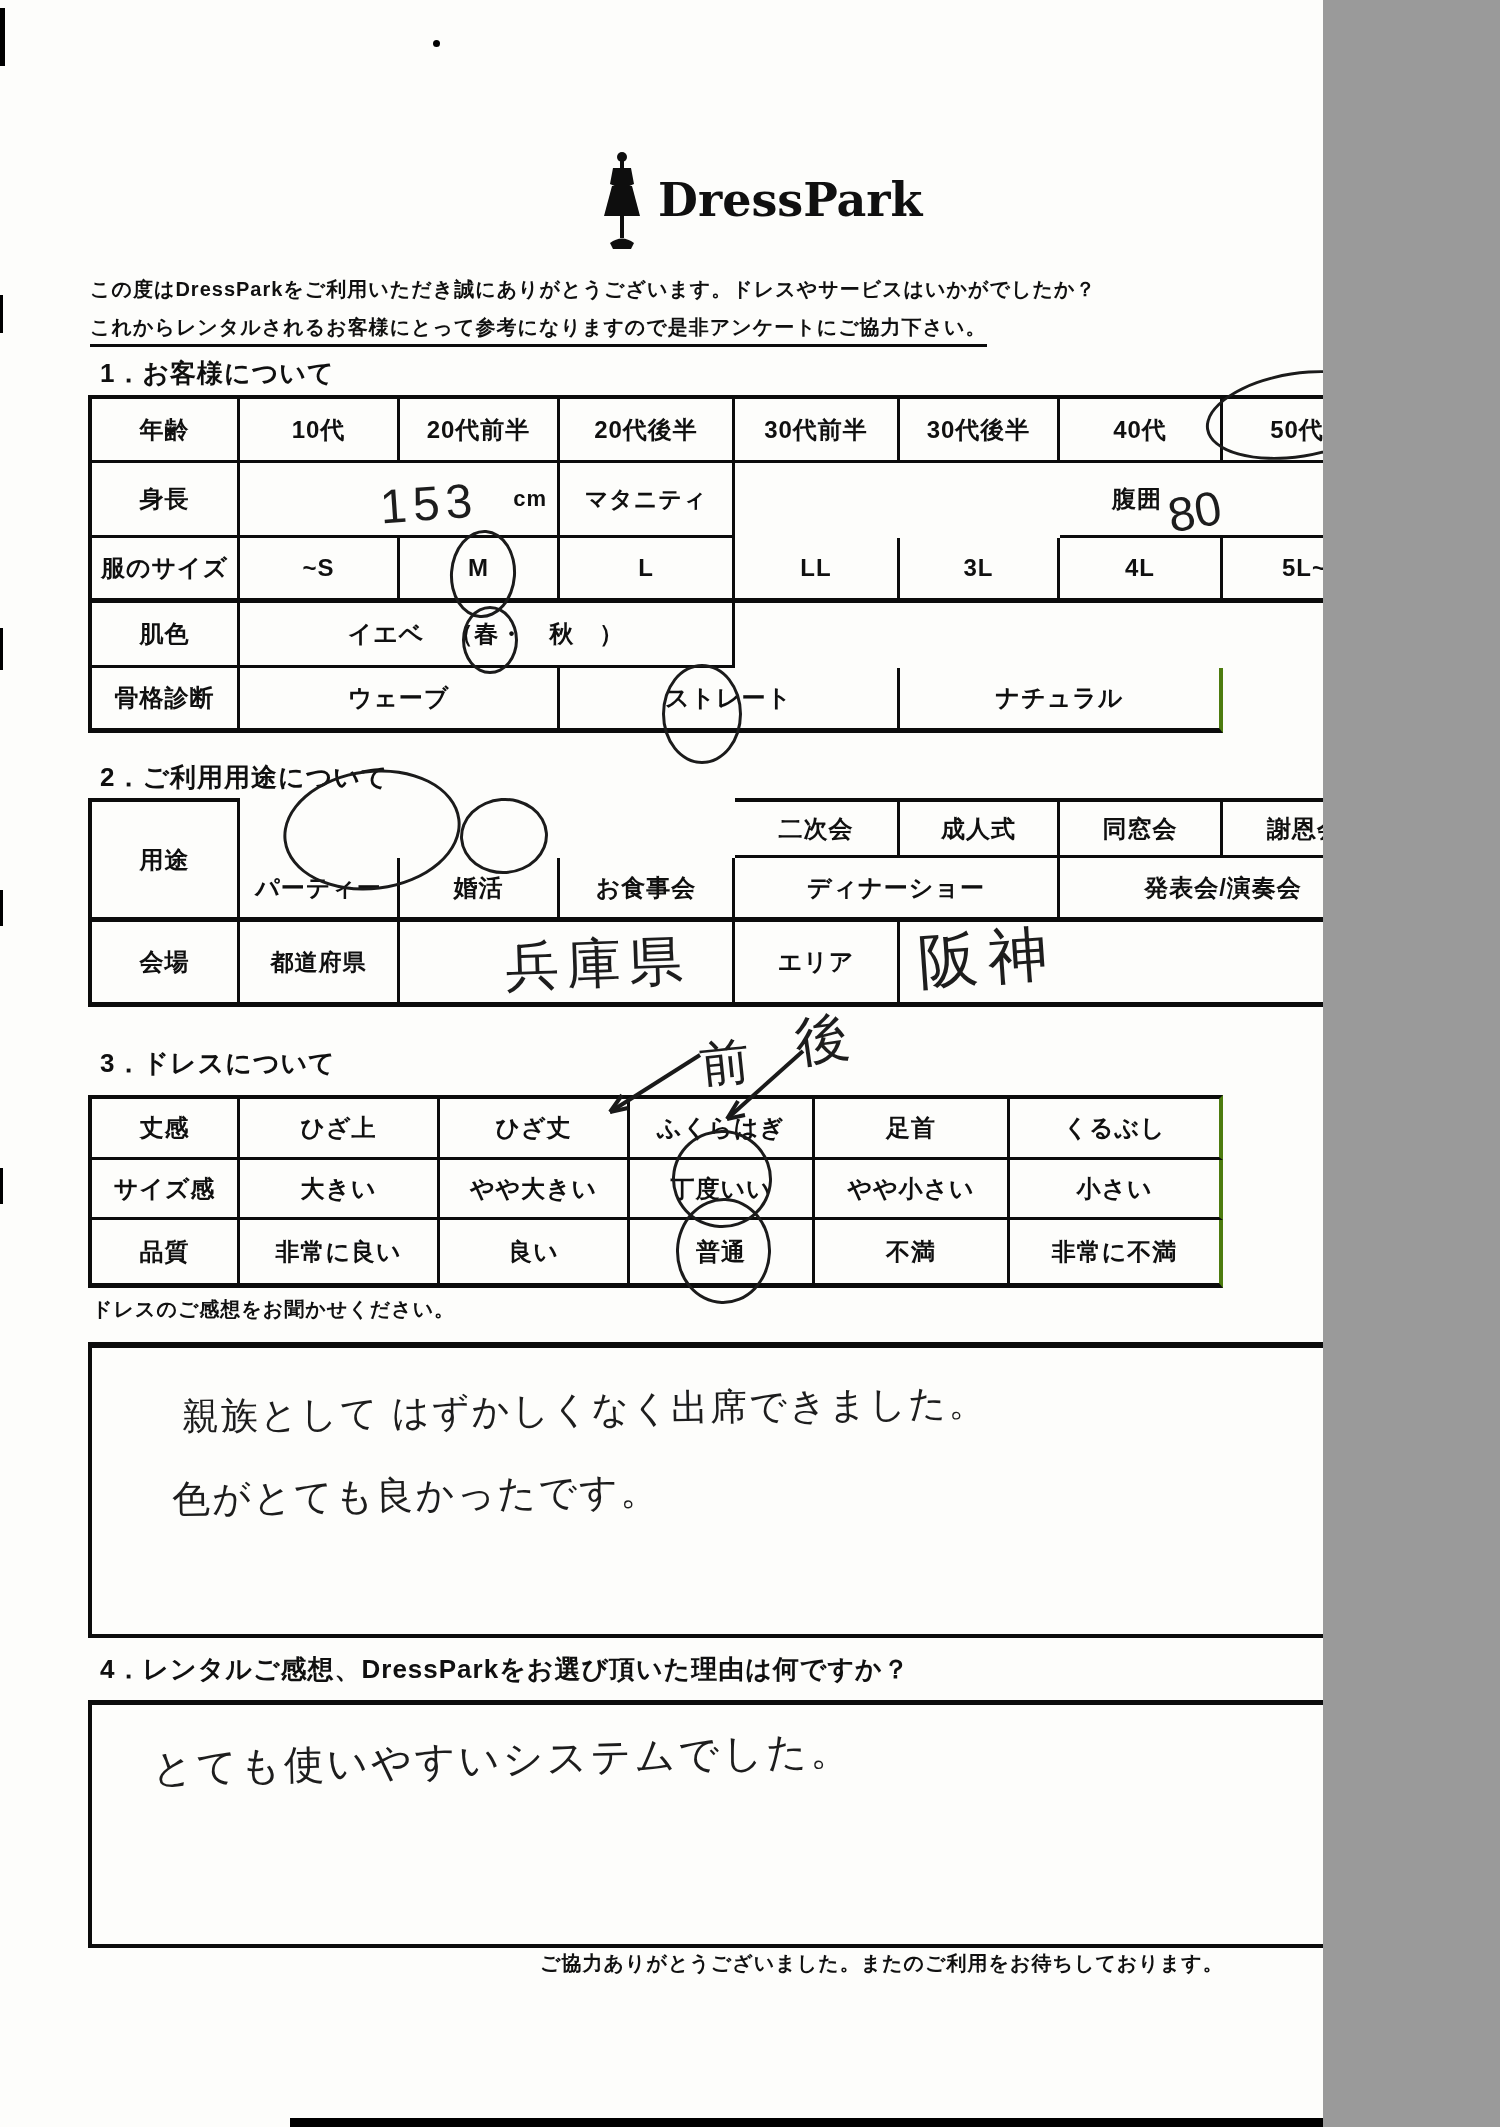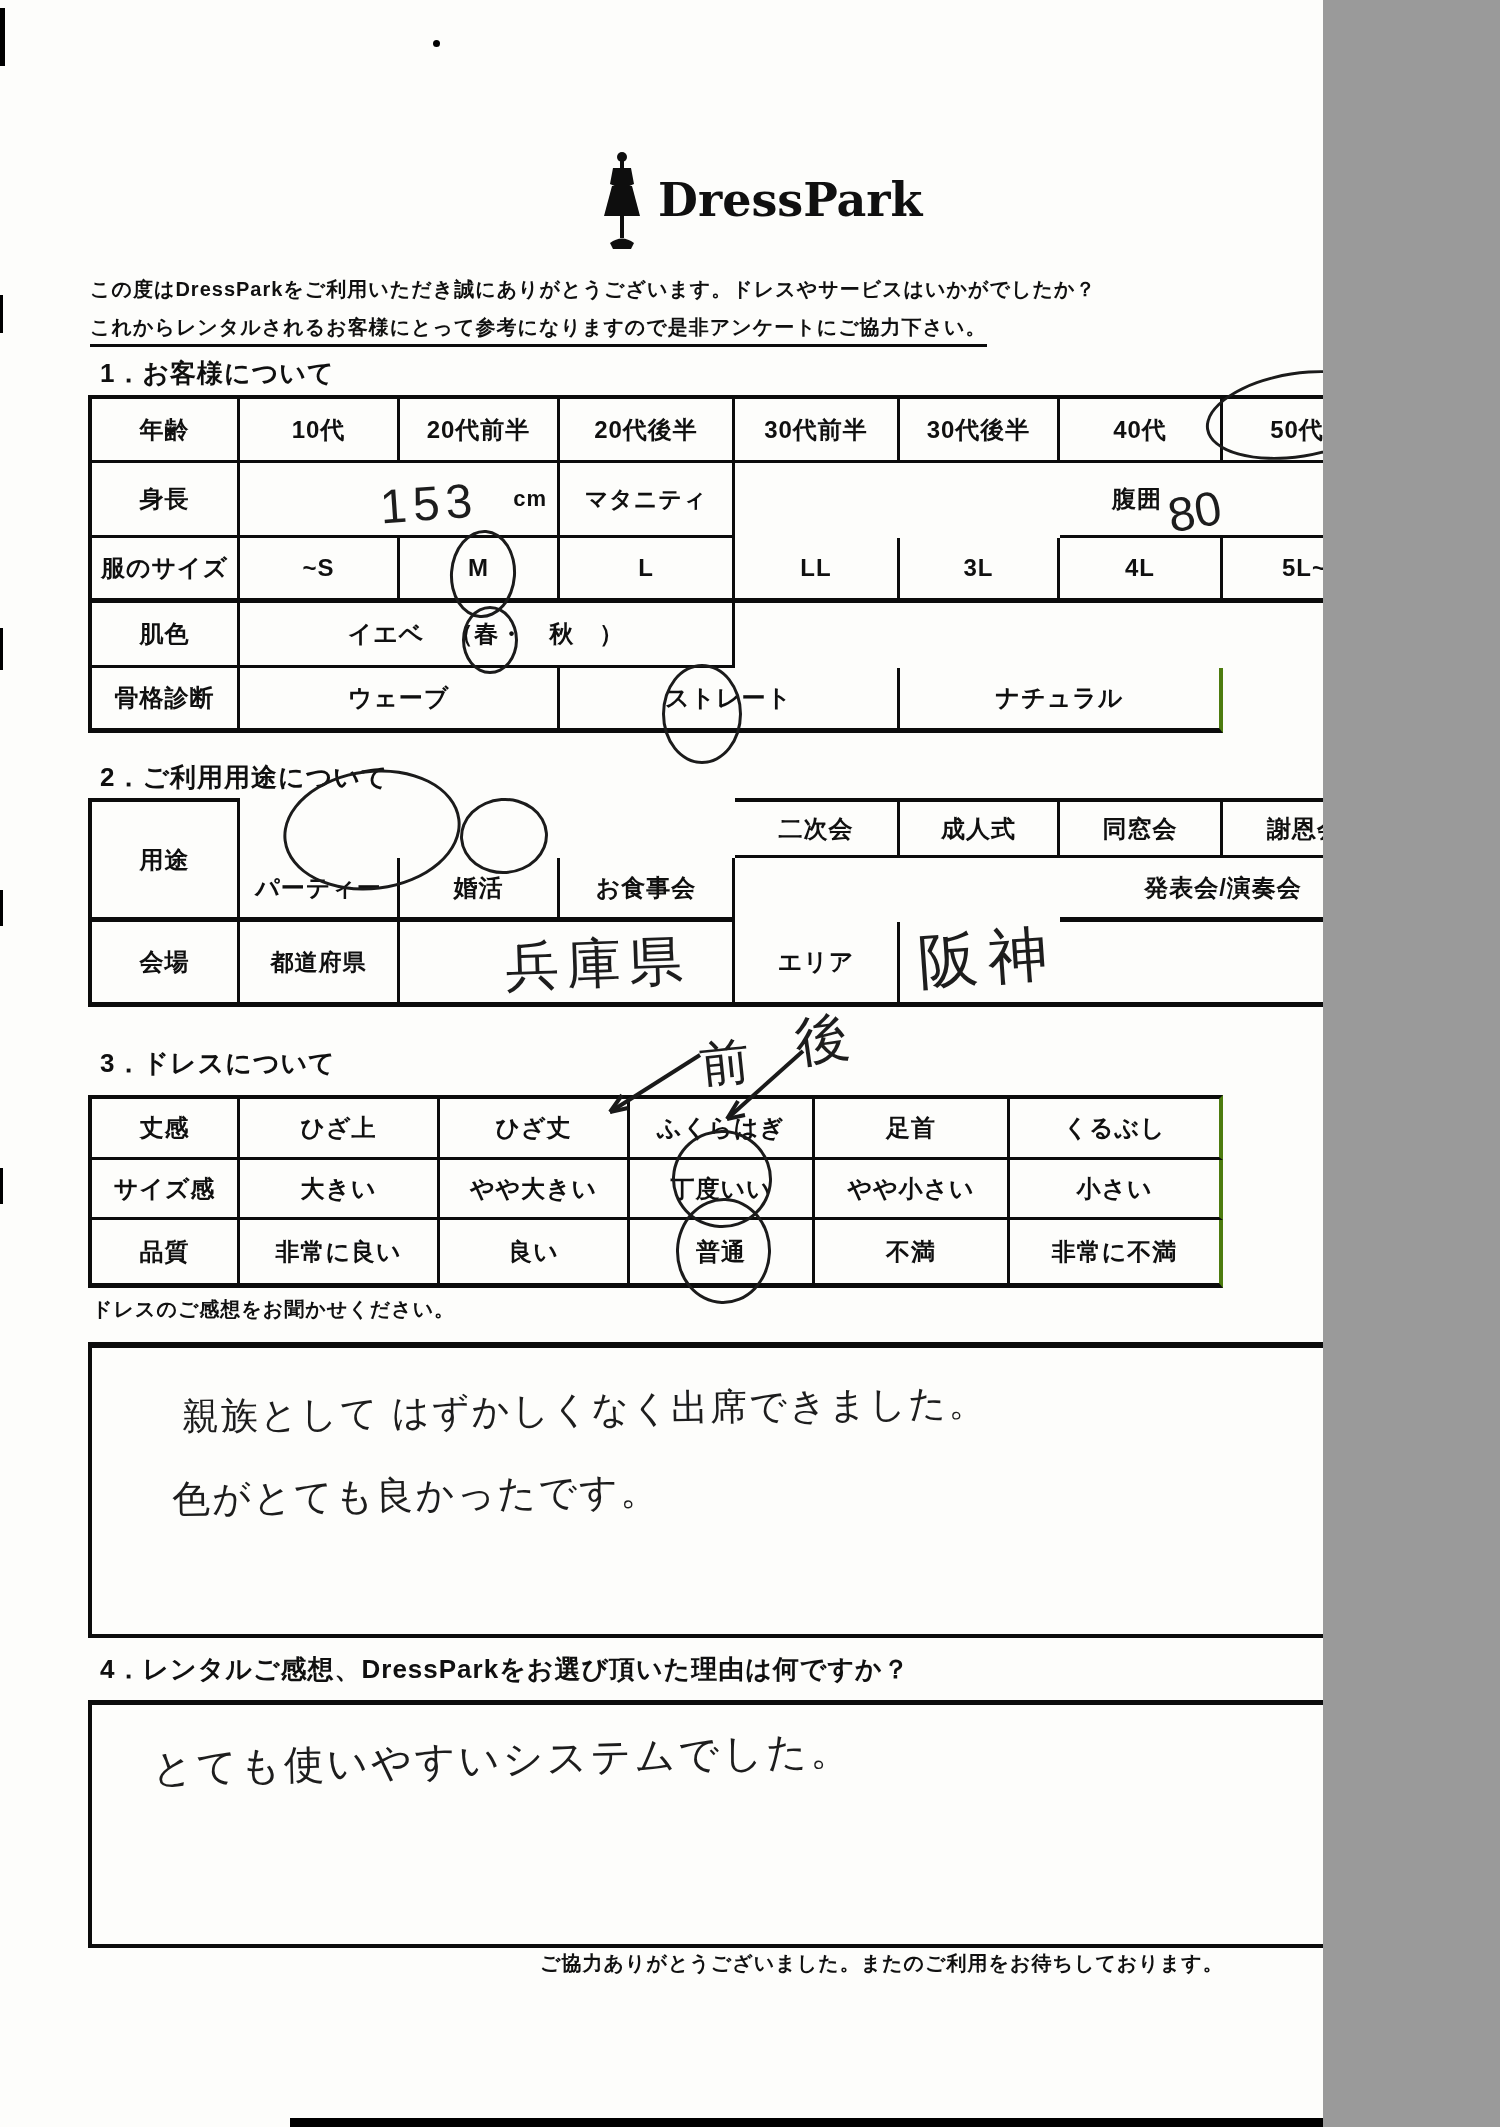--- a/index.html
+++ b/index.html
@@ -108,20 +108,21 @@
 
   <div class="tbl t2">
     <div class="c bl bt bb5" style="grid-column:1;grid-row:1/3">用途</div>
     <div class="c bt" style="grid-area:1/5">二次会</div>
     <div class="c bt" style="grid-area:1/6">成人式</div>
     <div class="c bt" style="grid-area:1/7">同窓会</div>
     <div class="c bt br4" style="grid-area:1/8">謝恩会</div>
     <div class="c bb5" style="grid-area:2/2">パーティー</div>
     <div class="c bb5" style="grid-area:2/3">婚活</div>
     <div class="c bb5" style="grid-area:2/4">お食事会</div>
+    <div class="c bb5" style="grid-column:5/7;grid-row:2">ディナーショー</div>
     <div class="c bb5 br4" style="grid-column:7/9;grid-row:2">発表会/演奏会</div>
     <div class="c bl bb5" style="grid-area:3/1">会場</div>
     <div class="c bb5" style="grid-area:3/2;font-size:23px">都道府県</div>
     <div class="c bb5" style="grid-column:3/5;grid-row:3"></div>
     <div class="c bb5" style="grid-area:3/5">エリア</div>
     <div class="c bb5 br4" style="grid-column:6/9;grid-row:3"></div>
   </div>
 
   <div class="heading" style="left:100px;top:1046px">3．ドレスについて</div>
 

